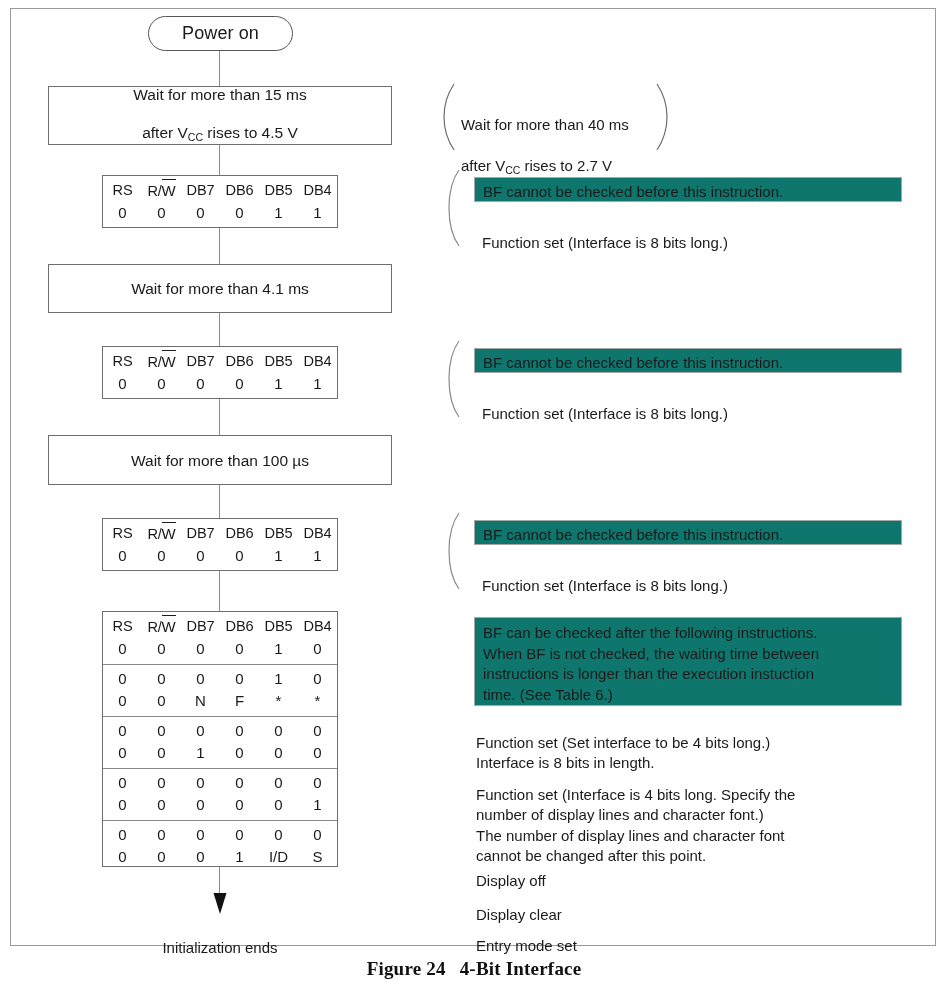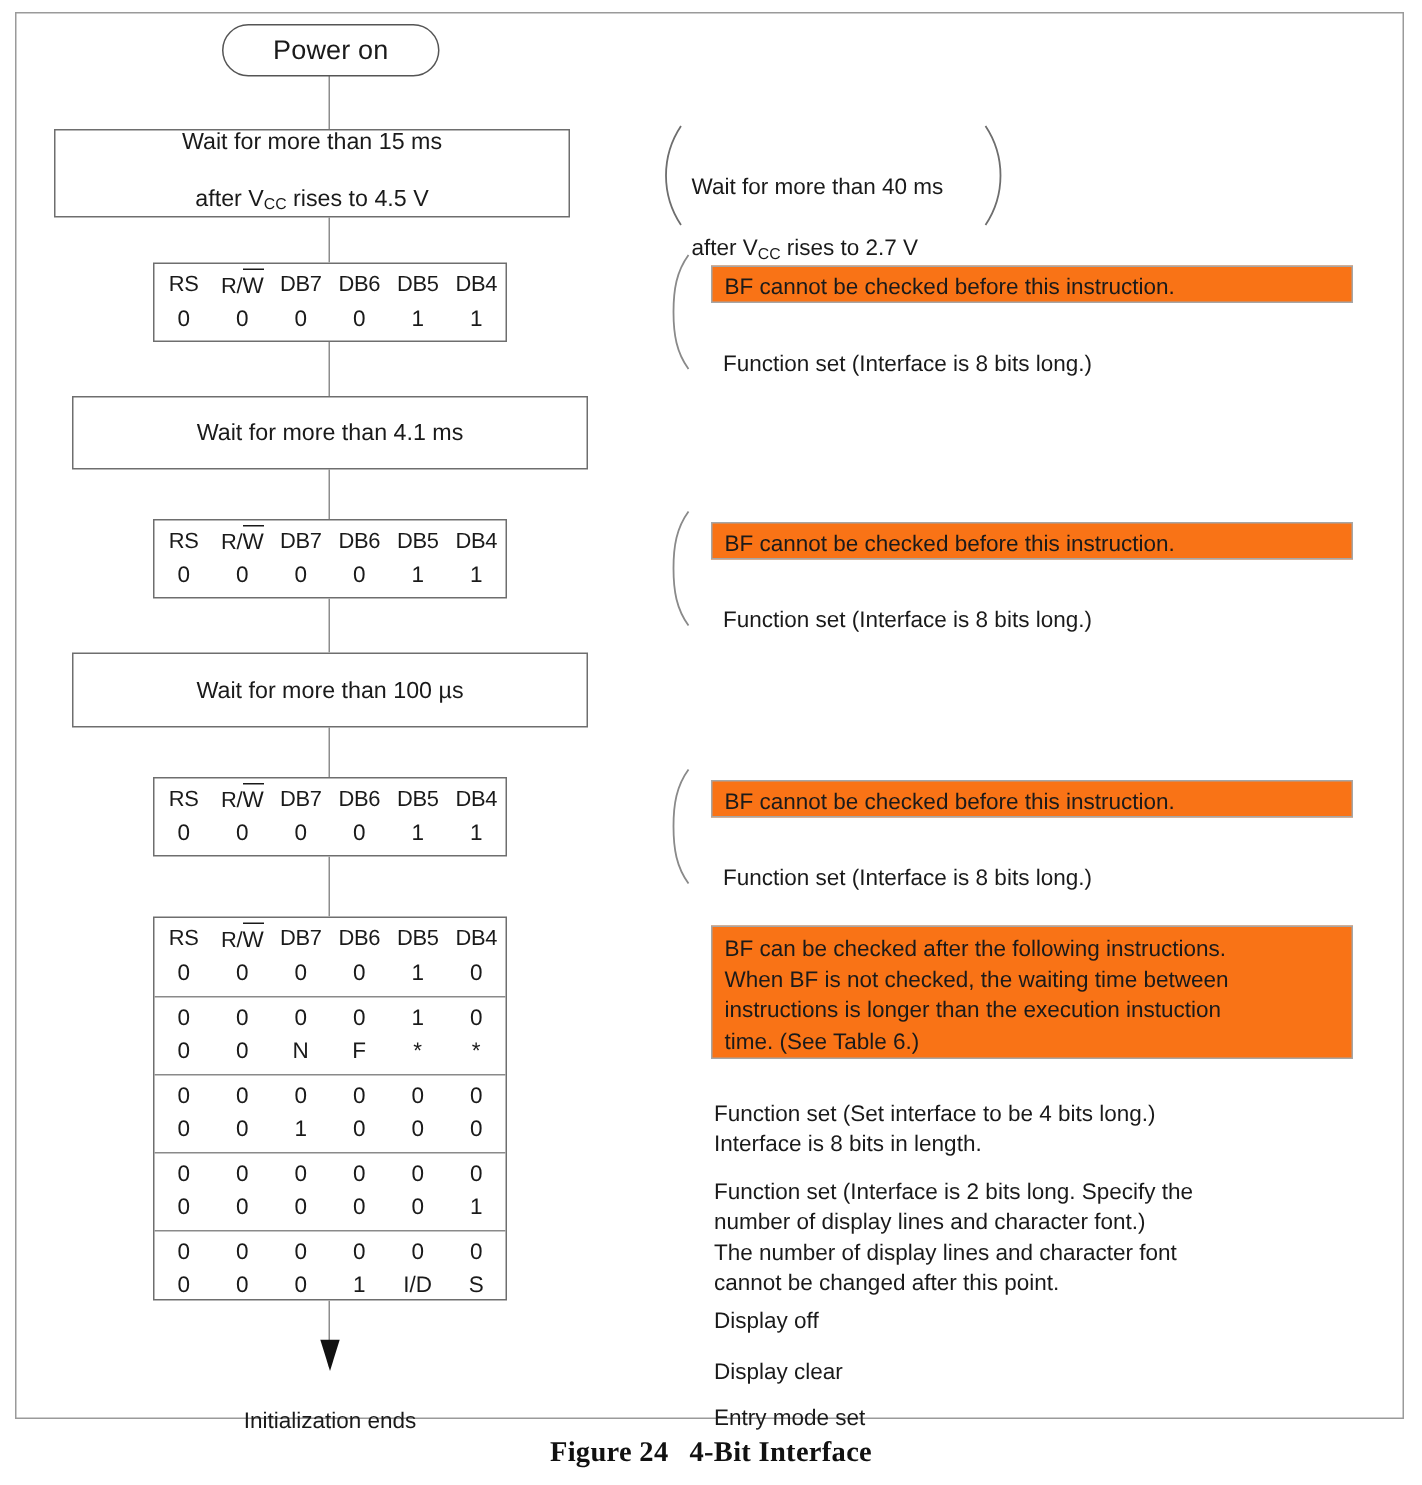--- a/index.html
+++ b/index.html
@@ -73,21 +73,21 @@
   .grp{padding:3px 0 4px 0;}
 
   
   .brace{position:absolute;}
   .brace svg{display:block;}
 
   
   .note-box{
     position:absolute;
     border:1px solid #a6a6a6;
-    background:#f97316;
+    background:#0f766e;
     font-size:15px;
     line-height:20.5px;
     padding:4px 8px 5px 8px;
     box-sizing:border-box;
   }
   .note-text{
     position:absolute;
     font-size:15px;
     line-height:20.5px;
     white-space:pre-line;
@@ -129,21 +129,21 @@
   <div class="arrowhead" style="left:211px; top:893px;">
     <svg width="18" height="22" viewBox="0 0 18 22">
       <polygon points="2.5,0 15.5,0 9,21" fill="#111"></polygon>
     </svg>
   </div>
 
   <div class="terminator" style="left:148px; top:16px; width:143px; height:33px;">
     <span>Power on</span>
   </div>
 
-  <div class="pbox" style="left:36px; top:86px; width:342px; height:57px;gap:17px;">
+  <div class="pbox" style="left:48px; top:86px; width:342px; height:57px;gap:17px;">
     <div>Wait for more than 15 ms</div>
     <div><span>after V</span><span class="sub">CC</span><span> rises to 4.5 V</span></div>
   </div>
 
   <div class="brace" style="left:440px; top:82px;">
     <svg width="16" height="70" viewBox="0 0 16 70">
         <path d="M14 2 C6 14, 4 26, 4 35 C4 44, 6 56, 14 68" fill="none" stroke="#6e6e6e" stroke-width="1.2"></path>
       </svg>
   </div>
   <div class="brace" style="left:655px; top:82px;">
@@ -361,21 +361,21 @@
 instructions is longer than the execution instuction
 time.  (See Table 6.)</span>
   </div>
 
   <div class="note-text" style="left:476px; top:712px;">
     <span>Function set  (Set interface to be 4 bits long.)
 Interface is 8 bits in length.</span>
   </div>
 
   <div class="note-text" style="left:476px; top:764px;">
-    <span>Function set  (Interface is 2 bits long.  Specify the
+    <span>Function set  (Interface is 4 bits long.  Specify the
 number of display lines and character font.)
 The number of display lines and character font
 cannot be changed after this point.</span>
   </div>
 
   <div class="note-text" style="left:476px; top:850px;">
     <span>Display off</span>
   </div>
   <div class="note-text" style="left:476px; top:884px;">
     <span>Display clear</span>

